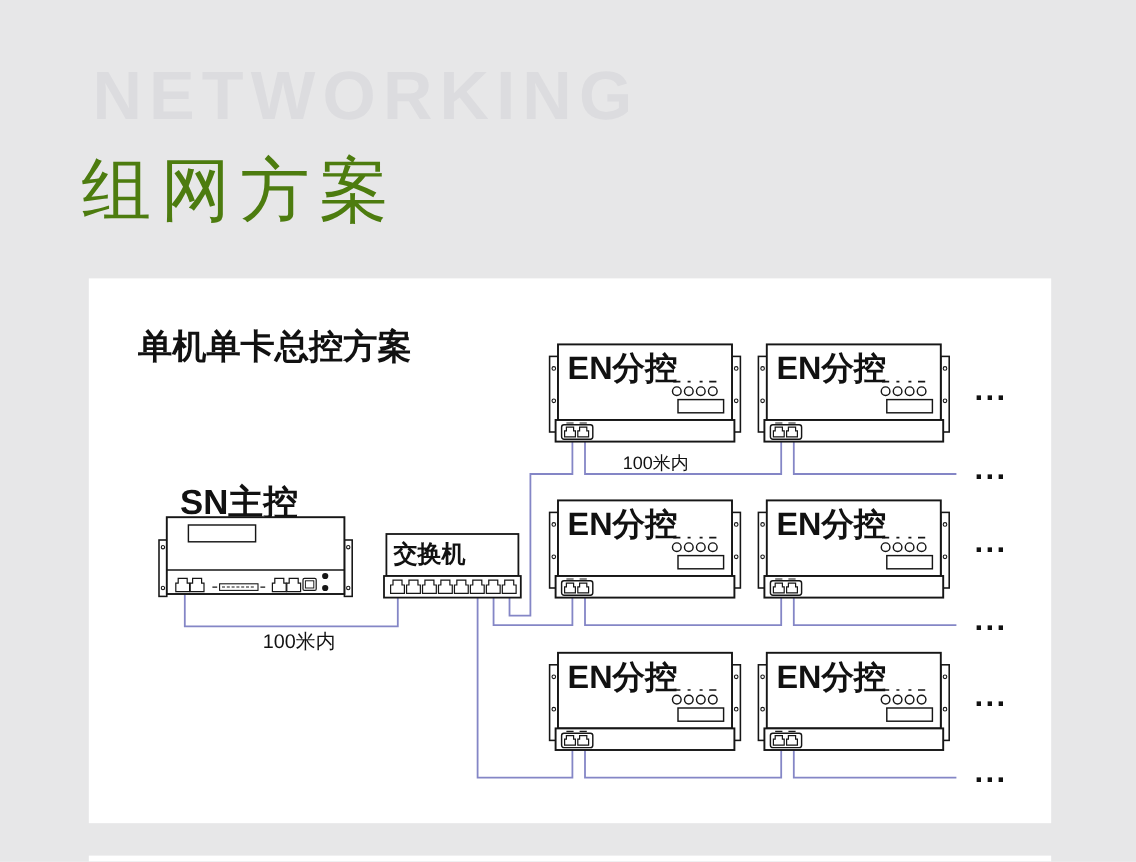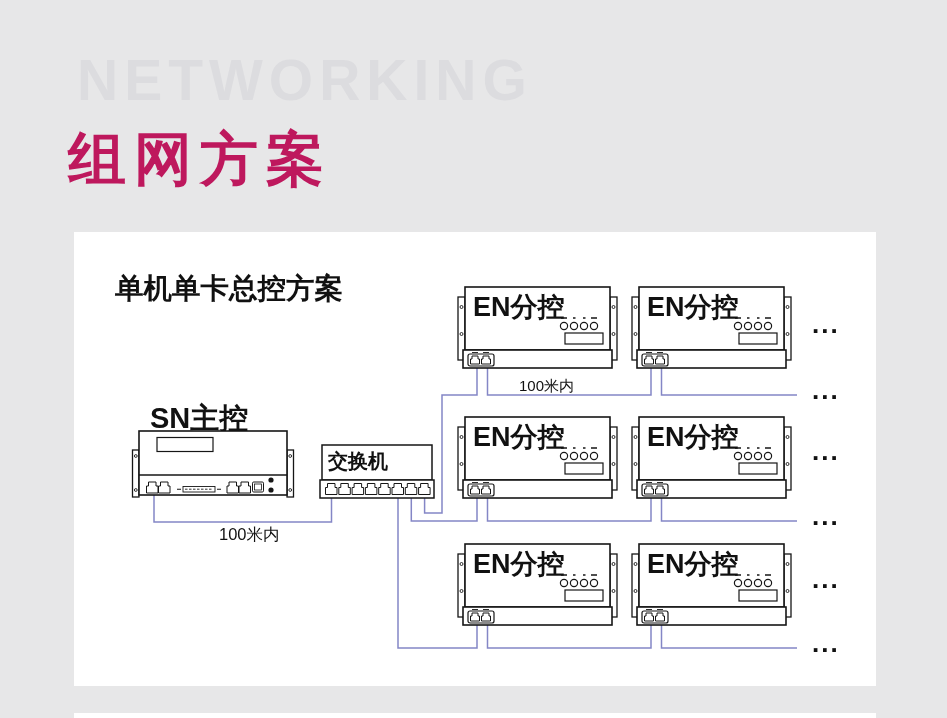--- a/index.html
+++ b/index.html
@@ -1,21 +1,21 @@
 <!DOCTYPE html>
 <html><head>
 <meta charset="utf-8">
 <style>
   *{margin:0;padding:0;box-sizing:border-box}
   html,body{width:947px;height:718px;background:#e7e7e8;overflow:hidden;
     font-family:"Liberation Sans",sans-serif;position:relative}
   .watermark{position:absolute;left:77px;top:54px;color:#dcdcdf;font-weight:800;
     font-size:57px;letter-spacing:6px;line-height:52px;white-space:pre;user-select:none}
-  .page-title{position:absolute;left:68px;top:130px;color:#be185d;font-size:58px;
-    font-weight:700;letter-spacing:8px;line-height:1}
+  .page-title{position:absolute;left:68px;top:130px;color:#4d7c0f;font-size:58px;
+    font-weight:400;letter-spacing:8px;line-height:1}
   .panel{position:absolute;left:74px;top:232px;width:802px;height:454px;background:#ffffff}
   .next-strip{position:absolute;left:74px;top:713px;width:802px;height:5px;background:#ffffff}
   svg.diagram{position:absolute;left:74px;top:232px}
   svg text{font-family:"Liberation Sans",sans-serif;fill:#111}
   .dev{stroke:#161616;fill:#ffffff}
 </style>
 </head>
 <body>
 
 <div class="watermark"><div>NETWORKING</div></div>

